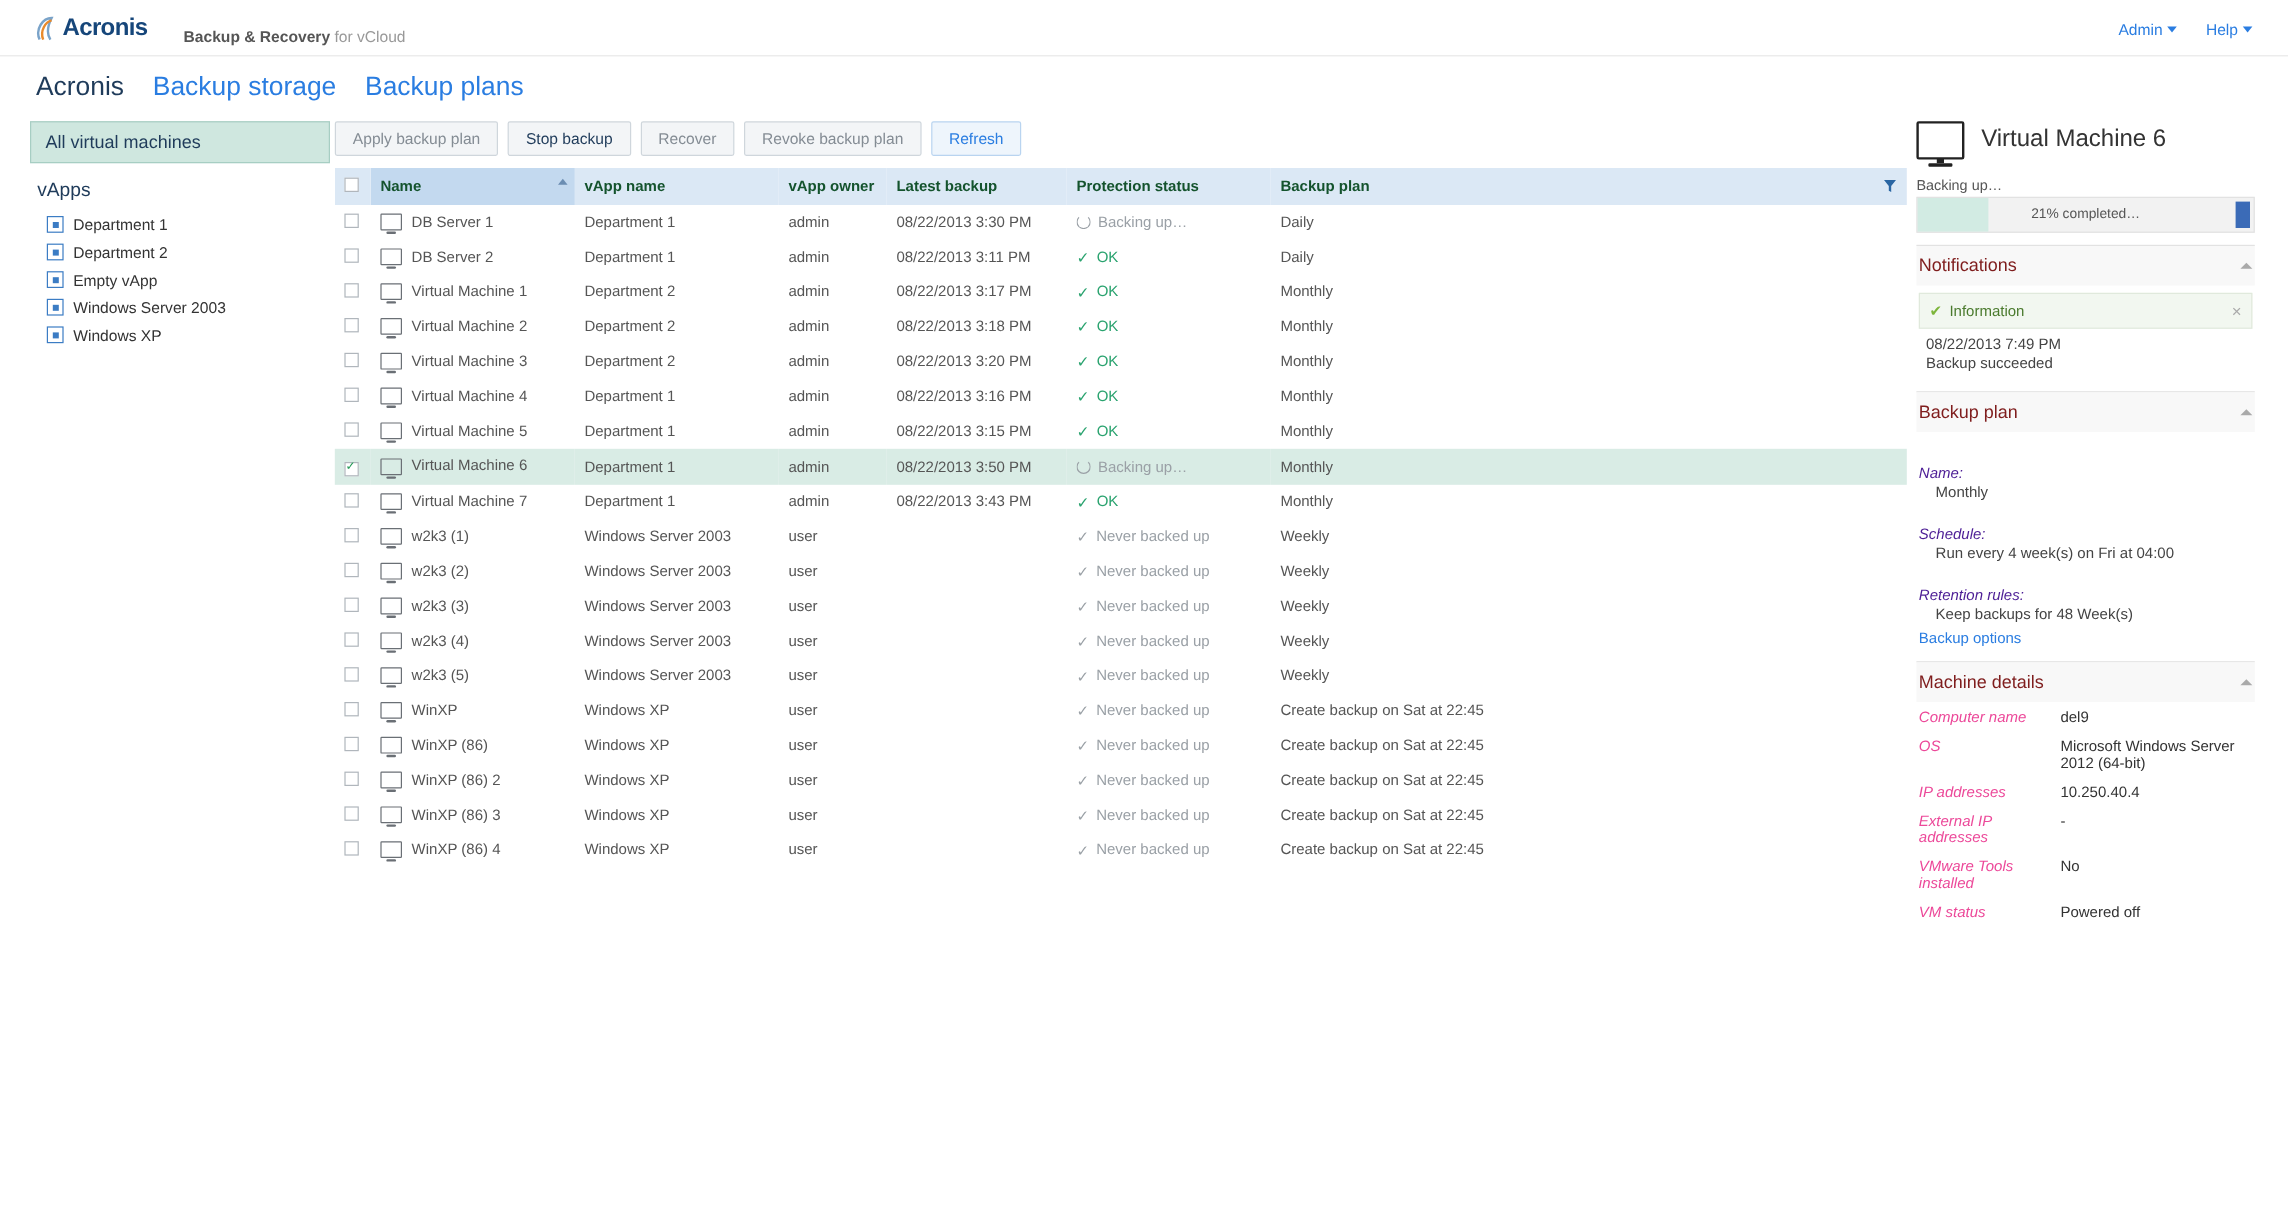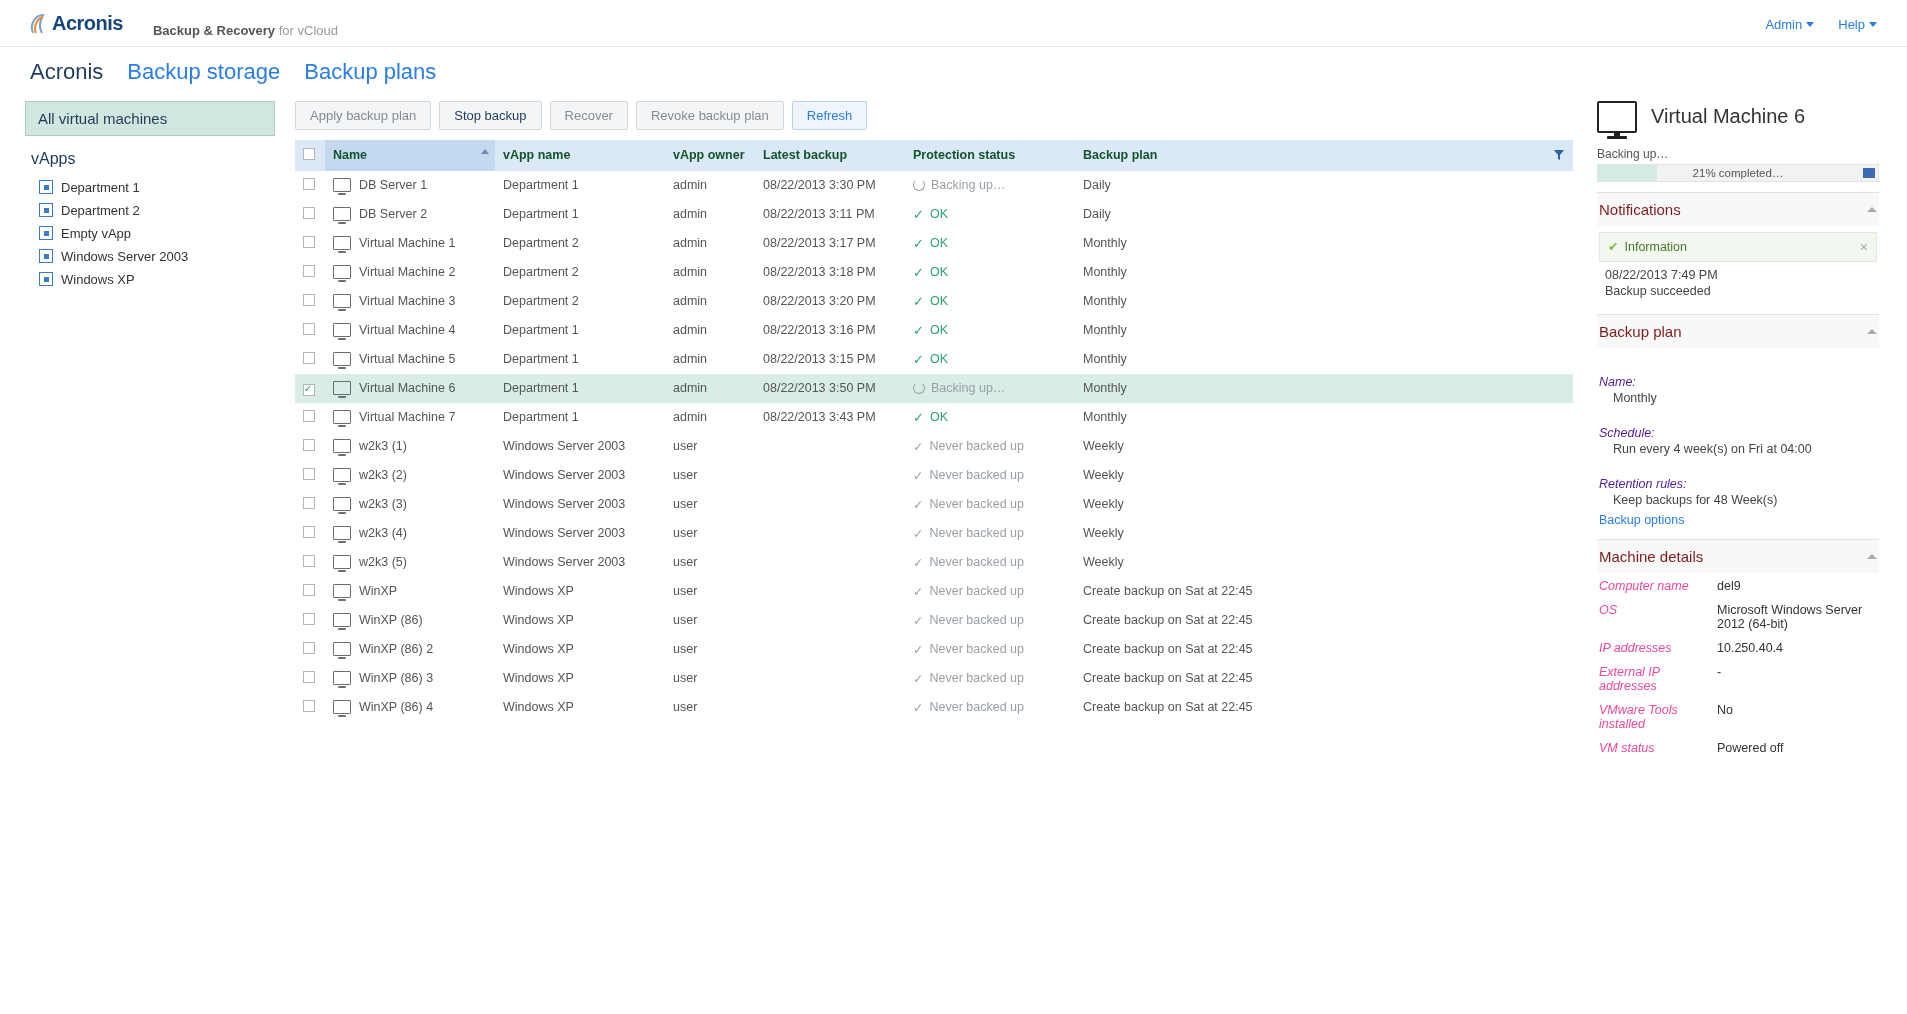--- a/index.html
+++ b/index.html
@@ -13,21 +13,21 @@
 .product { color:#555; font-size:13px; }
 .product .light { color:#999; }
 .topmenu { display:flex; gap:24px; color:#2a7de1; font-size:13px; }
 .topmenu .item { display:flex; align-items:center; gap:4px; cursor:pointer; }
 .caret { width:0; height:0; border-left:4px solid transparent; border-right:4px solid transparent; border-top:5px solid #2a7de1; }
 
 .tabs { display:flex; gap:24px; padding: 12px 30px 16px 30px; align-items:baseline; }
 .tabs .tab { font-size: 22px; color:#2a7de1; cursor:pointer; font-weight:300; }
 .tabs .tab.active { color:#1f3b5a; }
 
-.main { display:flex; padding: 0 0 20px 25px; gap: 20px; align-items:flex-start; }
+.main { display:flex; padding: 0 0 20px 25px; gap: 4px; align-items:flex-start; }
 
 .sidebar { width: 250px; flex:none;}
 .sidebar .sel { background:#cfe7df; border:1px solid #a7cec3; padding: 8px 12px; color:#1f3b5a; font-size:15px; }
 .sidebar h3 { font-size:16px; font-weight:400; color:#1f3b5a; margin: 14px 0 8px 6px; }
 .tree { list-style:none; }
 .tree li { display:flex; align-items:center; gap:8px; padding: 4px 0 4px 14px; cursor:pointer; color:#333; font-size:13px; }
 .ti { width:14px; height:14px; border:1.5px solid #3b7cc4; display:flex; align-items:center; justify-content:center; }
 .ti::before { content:""; width:5px; height:5px; background:#3b7cc4; }
 
 .content { flex:1; min-width:0; padding-right: 4px;}
@@ -53,21 +53,21 @@
 .grey { color:#9aa0a6; }
 .spin { display:inline-block; width:12px;height:12px; border:1.3px solid #9aa0a6; border-top-color:transparent; border-radius:50%; }
 
 .details { width: 310px; flex:none; padding-right: 28px;}
 .det-head { display:flex; align-items:center; gap:14px; margin-bottom:14px; }
 .bigmon { width:40px; height:32px; border:2.5px solid #222; border-radius:2px; position:relative;}
 .bigmon::after { content:""; position:absolute; width:20px; height:3px; background:#222; bottom:-8px; left:8px; border-radius:1px;}
 .bigmon::before { content:""; position:absolute; width:6px; height:4px; background:#222; bottom:-5px; left:15px;}
 .det-title { font-size: 20px; font-weight:300; color:#333; }
 .prog-label { font-size:12px; color:#555; margin-bottom:3px;}
-.progress { height:18px; background:#f2f2f2; border:1px solid #e2e2e2; position:relative; margin-bottom:10px; display:flex; align-items:center; justify-content:center;}
+.progress { height:30px; background:#f2f2f2; border:1px solid #e2e2e2; position:relative; margin-bottom:10px; display:flex; align-items:center; justify-content:center;}
 .progress .bar { position:absolute; left:0; top:0; bottom:0; background:#d2ebe3; }
 .progress .hash { position:absolute; right:3px; top:3px; bottom:3px; width:12px; background:#3b6bb7;}
 .progress .ptxt { position:relative; font-size:11.5px; color:#555;}
 .section { border-top:1px solid #e2e2e2; }
 .section .sh { display:flex; justify-content:space-between; align-items:center; padding:8px 2px; color:#7f1d1d; font-size:15px; cursor:pointer; background:#f8f8f8;}
 .section .sh .chevup { width:0;height:0;border-left:5px solid transparent;border-right:5px solid transparent;border-bottom:5px solid #aaa;}
 .section .body { padding: 6px 2px 12px 2px; font-size:12.5px; color:#444;}
 .notif { background:#f2f7f0; border:1px solid #e0e9dc; padding:6px 8px; display:flex; align-items:center; justify-content:space-between; margin-bottom:6px;}
 .notif .l { display:flex; align-items:center; gap:6px; color:#4a7a2d;}
 .notif .x { color:#aaa; cursor:pointer; font-size:14px;}

